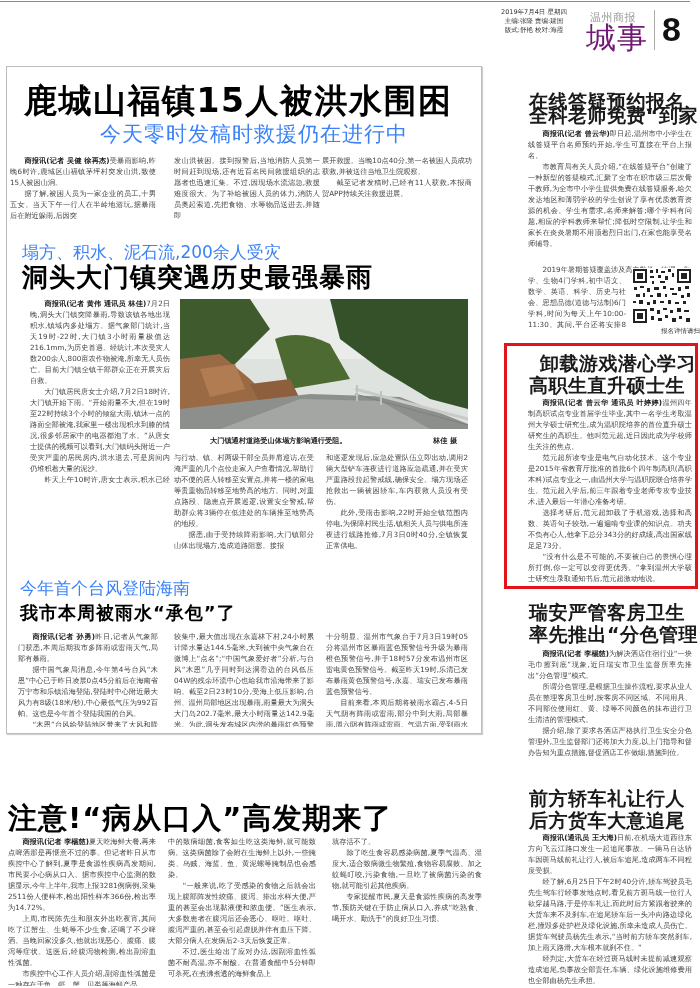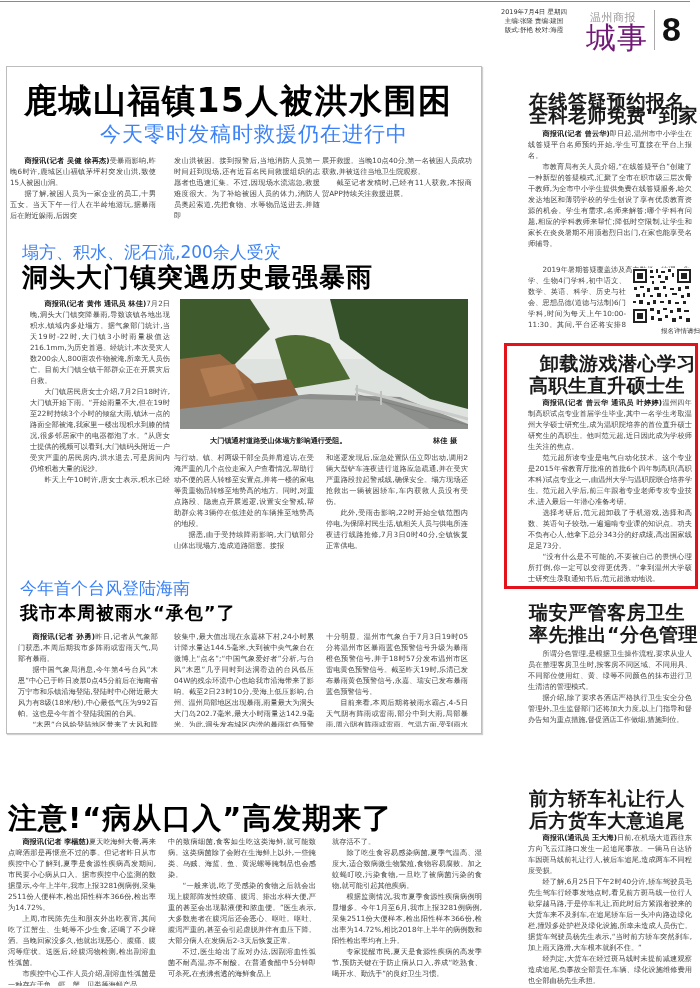--- a/index.html
+++ b/index.html
@@ -131,21 +131,20 @@
   <p>市疾控中心工作人员介绍,副溶血性弧菌是一种存在于鱼、虾、蟹、贝类等海鲜产品</p>
 </div>
 <div class="abs col" style="left:168px;top:836px;width:148px;height:150px;">
   <p style="text-indent:0">中的致病细菌,食客如生吃这类海鲜,就可能致病。这类病菌除了会附在生海鲜上以外,一些腌类、乌贼、海蜇、鱼、黄泥螺等腌制品也会感染。</p>
   <p>“一般来说,吃了受感染的食物之后就会出现上腹部阵发性绞痛、腹泻、排出水样大便,严重的甚至会出现黏液便和脓血便。”医生表示,大多数患者在腹泻后还会恶心、呕吐。呕吐、腹泻严重的,甚至会引起虚脱并伴有血压下降。大部分病人在发病后2-3天后恢复正常。</p>
   <p>不过,医生给出了应对办法,因副溶血性弧菌不耐高温,亦不耐酸。在普通食醋中5分钟即可杀死,在煮沸煮透的海鲜食品上</p>
 </div>
 <div class="abs col" style="left:332px;top:836px;width:150px;height:150px;">
   <p style="text-indent:0">就存活不了。</p>
   <p>除了吃生食容易感染病菌,夏季气温高、湿度大,适合致病微生物繁殖,食物容易腐败。加之蚊蝇叮咬,污染食物,一旦吃了被病菌污染的食物,就可能引起其他疾病。</p>
-  <p>根据监测情况,我市夏季食源性疾病病例明显增多。今年1月至6月,我市上报3281例病例,采集2511份大便样本,检出阳性样本366份,检出率为14.72%,相比2018年上半年的病例数和阳性检出率均有上升。</p>
   <p>专家提醒市民,夏天是食源性疾病的高发季节,预防关键在于防止病从口入,养成“吃熟食、喝开水、勤洗手”的良好卫生习惯。</p>
 </div>
 
 <div class="abs rhead" style="left:529px;top:90px;">在线答疑预约报名</div>
 <div class="abs rhead" style="left:529px;top:104px;">全科老师免费“到家”</div>
 <div class="abs col" style="left:528px;top:128px;width:164px;height:138px;">
   <p><b>商报讯(记者 曾云华)</b><span>即日起,温州市中小学生在线答疑平台名师预约开始,学生可直接在平台上报名。</span></p>
   <p>市教育局有关人员介绍,“在线答疑平台”创建了一种新型的答疑模式,汇聚了全市在职市级三层次骨干教师,为全市中小学生提供免费在线答疑服务,给欠发达地区和薄弱学校的学生创设了享有优质教育资源的机会。学生有需求,名师来解答;哪个学科有问题,相应的学科教师来帮忙;降低时空限制,让学生和家长在炎炎暑期不用顶着烈日出门,在家也能享受名师辅导。</p>
 </div>
 <div class="abs col" style="left:528px;top:264px;width:164px;height:12px;">
@@ -224,20 +223,21 @@
 <div class="abs col" style="left:528px;top:397px;width:164px;height:186px;">
   <p><b>商报讯(记者 曾云华 通讯员 叶婷婷)</b><span>温州四年制高职试点专业首届学生毕业,其中一名学生考取温州大学硕士研究生,成为温职院培养的首位直升硕士研究生的高职生。他叫范元超,近日因此成为学校师生关注的焦点。</span></p>
   <p>范元超所读专业是电气自动化技术。这个专业是2015年省教育厅批准的首批6个四年制高职(高职本科)试点专业之一,由温州大学与温职院联合培养学生。范元超入学后,前三年跟着专业老师专攻专业技术,进入最后一年潜心准备考研。</p>
   <p>选择考研后,范元超卸载了手机游戏,选择和高数、英语句子较劲,一遍遍啃专业课的知识点。功夫不负有心人,他拿下总分343分的好成绩,高出国家线足足73分。</p>
   <p>“没有什么是不可能的,不要被自己的畏惧心理所打倒,你一定可以变得更优秀。”拿到温州大学硕士研究生录取通知书后,范元超激动地说。</p>
 </div>
 
 <div class="abs rhead" style="left:529px;top:601px;">瑞安严管客房卫生</div>
 <div class="abs rhead" style="left:529px;top:623px;">率先推出“分色管理”</div>
 <div class="abs col" style="left:528px;top:648px;width:164px;height:112px;">
+  <p><b>商报讯(记者 李楊慈)</b><span>为解决酒店住宿行业“一块毛巾擦到底”现象,近日瑞安市卫生监督所率先推出“分色管理”模式。</span></p>
   <p>所谓分色管理,是根据卫生操作流程,要求从业人员在整理客房卫生时,按客房不同区域、不同用具、不同部位使用红、黄、绿等不同颜色的抹布进行卫生清洁的管理模式。</p>
   <p>据介绍,除了要求各酒店严格执行卫生安全分色管理外,卫生监督部门还将加大力度,以上门指导和督办告知为重点措施,督促酒店工作做细,措施到位。</p>
 </div>
 
 <div class="abs rhead" style="left:529px;top:787px;">前方轿车礼让行人</div>
 <div class="abs rhead" style="left:529px;top:809px;">后方货车大意追尾</div>
 <div class="abs col" style="left:528px;top:832px;width:164px;height:152px;">
   <p><b>商报讯(通讯员 王大海)</b><span>日前,在机场大道西往东方向飞云江路口发生一起追尾事故。一辆马自达轿车因斑马线前礼让行人,被后车追尾,造成两车不同程度受损。</span></p>
   <p>经了解,6月25日下午2时40分许,轿车驾驶员毛先生驾车行经事发地点时,看见前方斑马线一位行人欲穿越马路,于是停车礼让,而此时后方紧跟着驶来的大货车来不及刹车,在追尾轿车后一头冲向路边绿化栏,撞毁多处护栏及绿化设施,所幸未造成人员伤亡。据货车驾驶员杨先生表示,“当时前方轿车突然刹车,加上雨天路滑,大车根本就刹不住。”</p>
   <p>经判定,大货车在经过斑马线时未提前减速观察造成追尾,负事故全部责任,车辆、绿化设施维修费用也全部由杨先生承担。</p>

